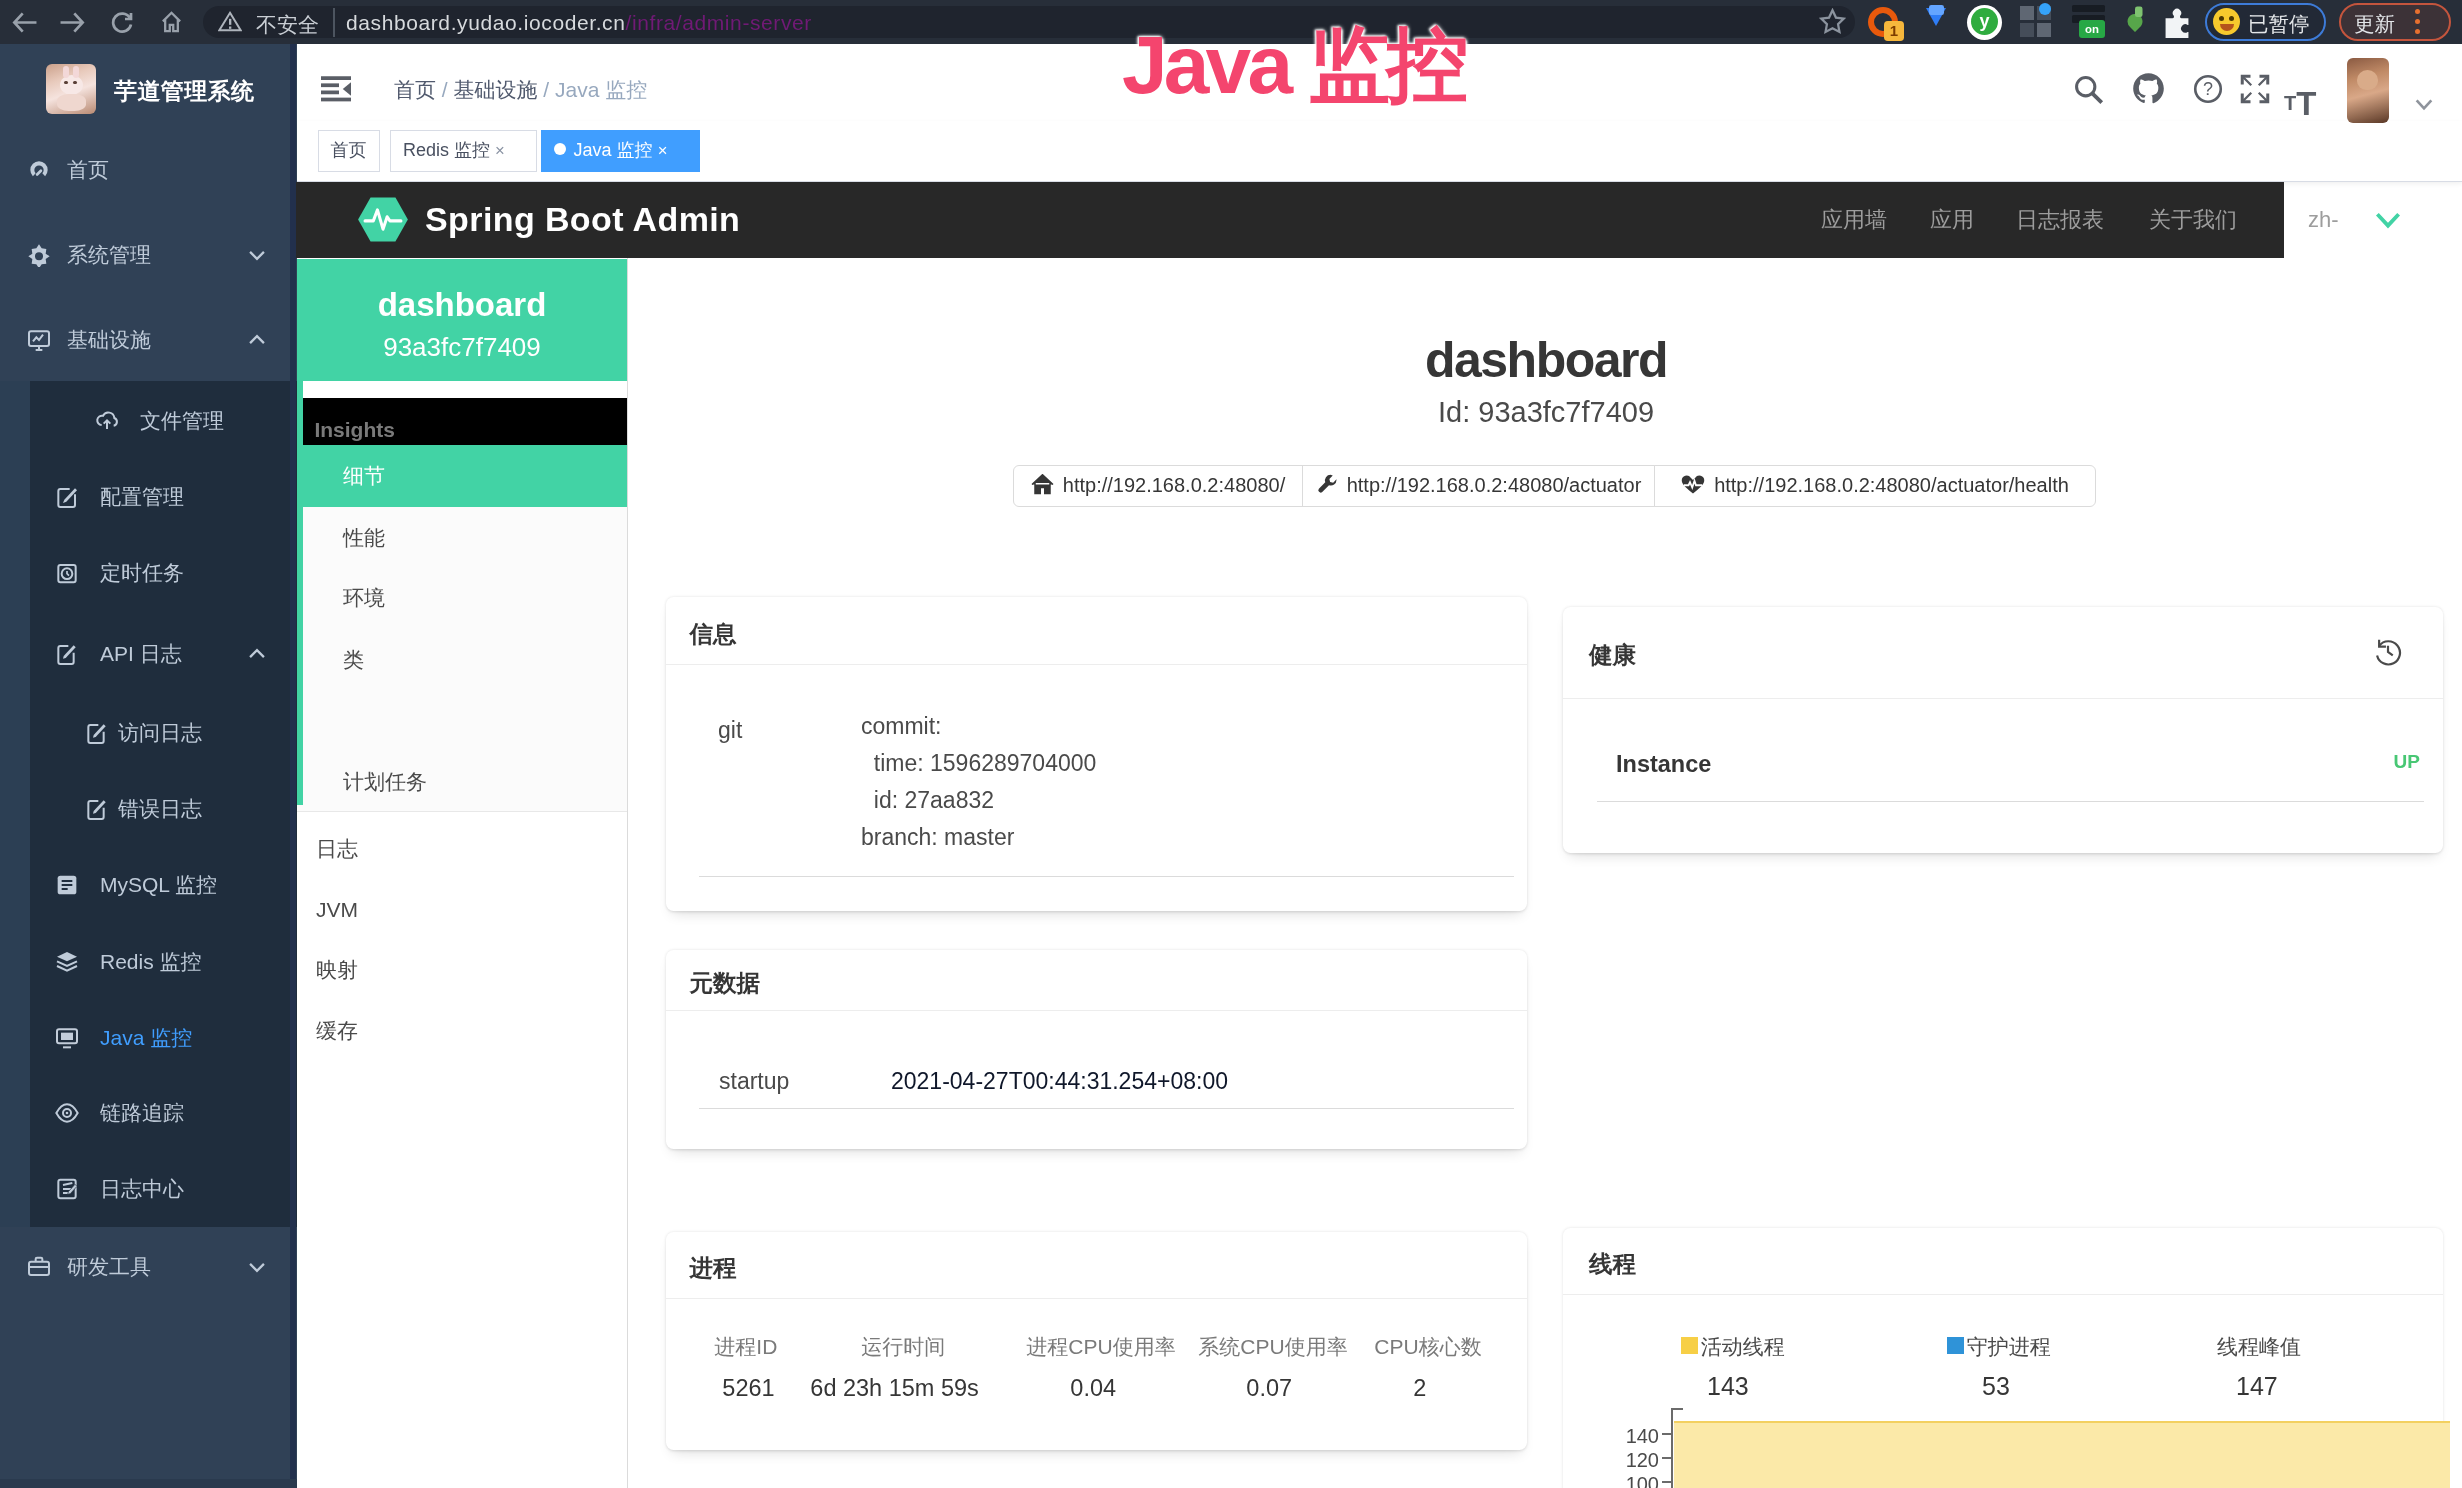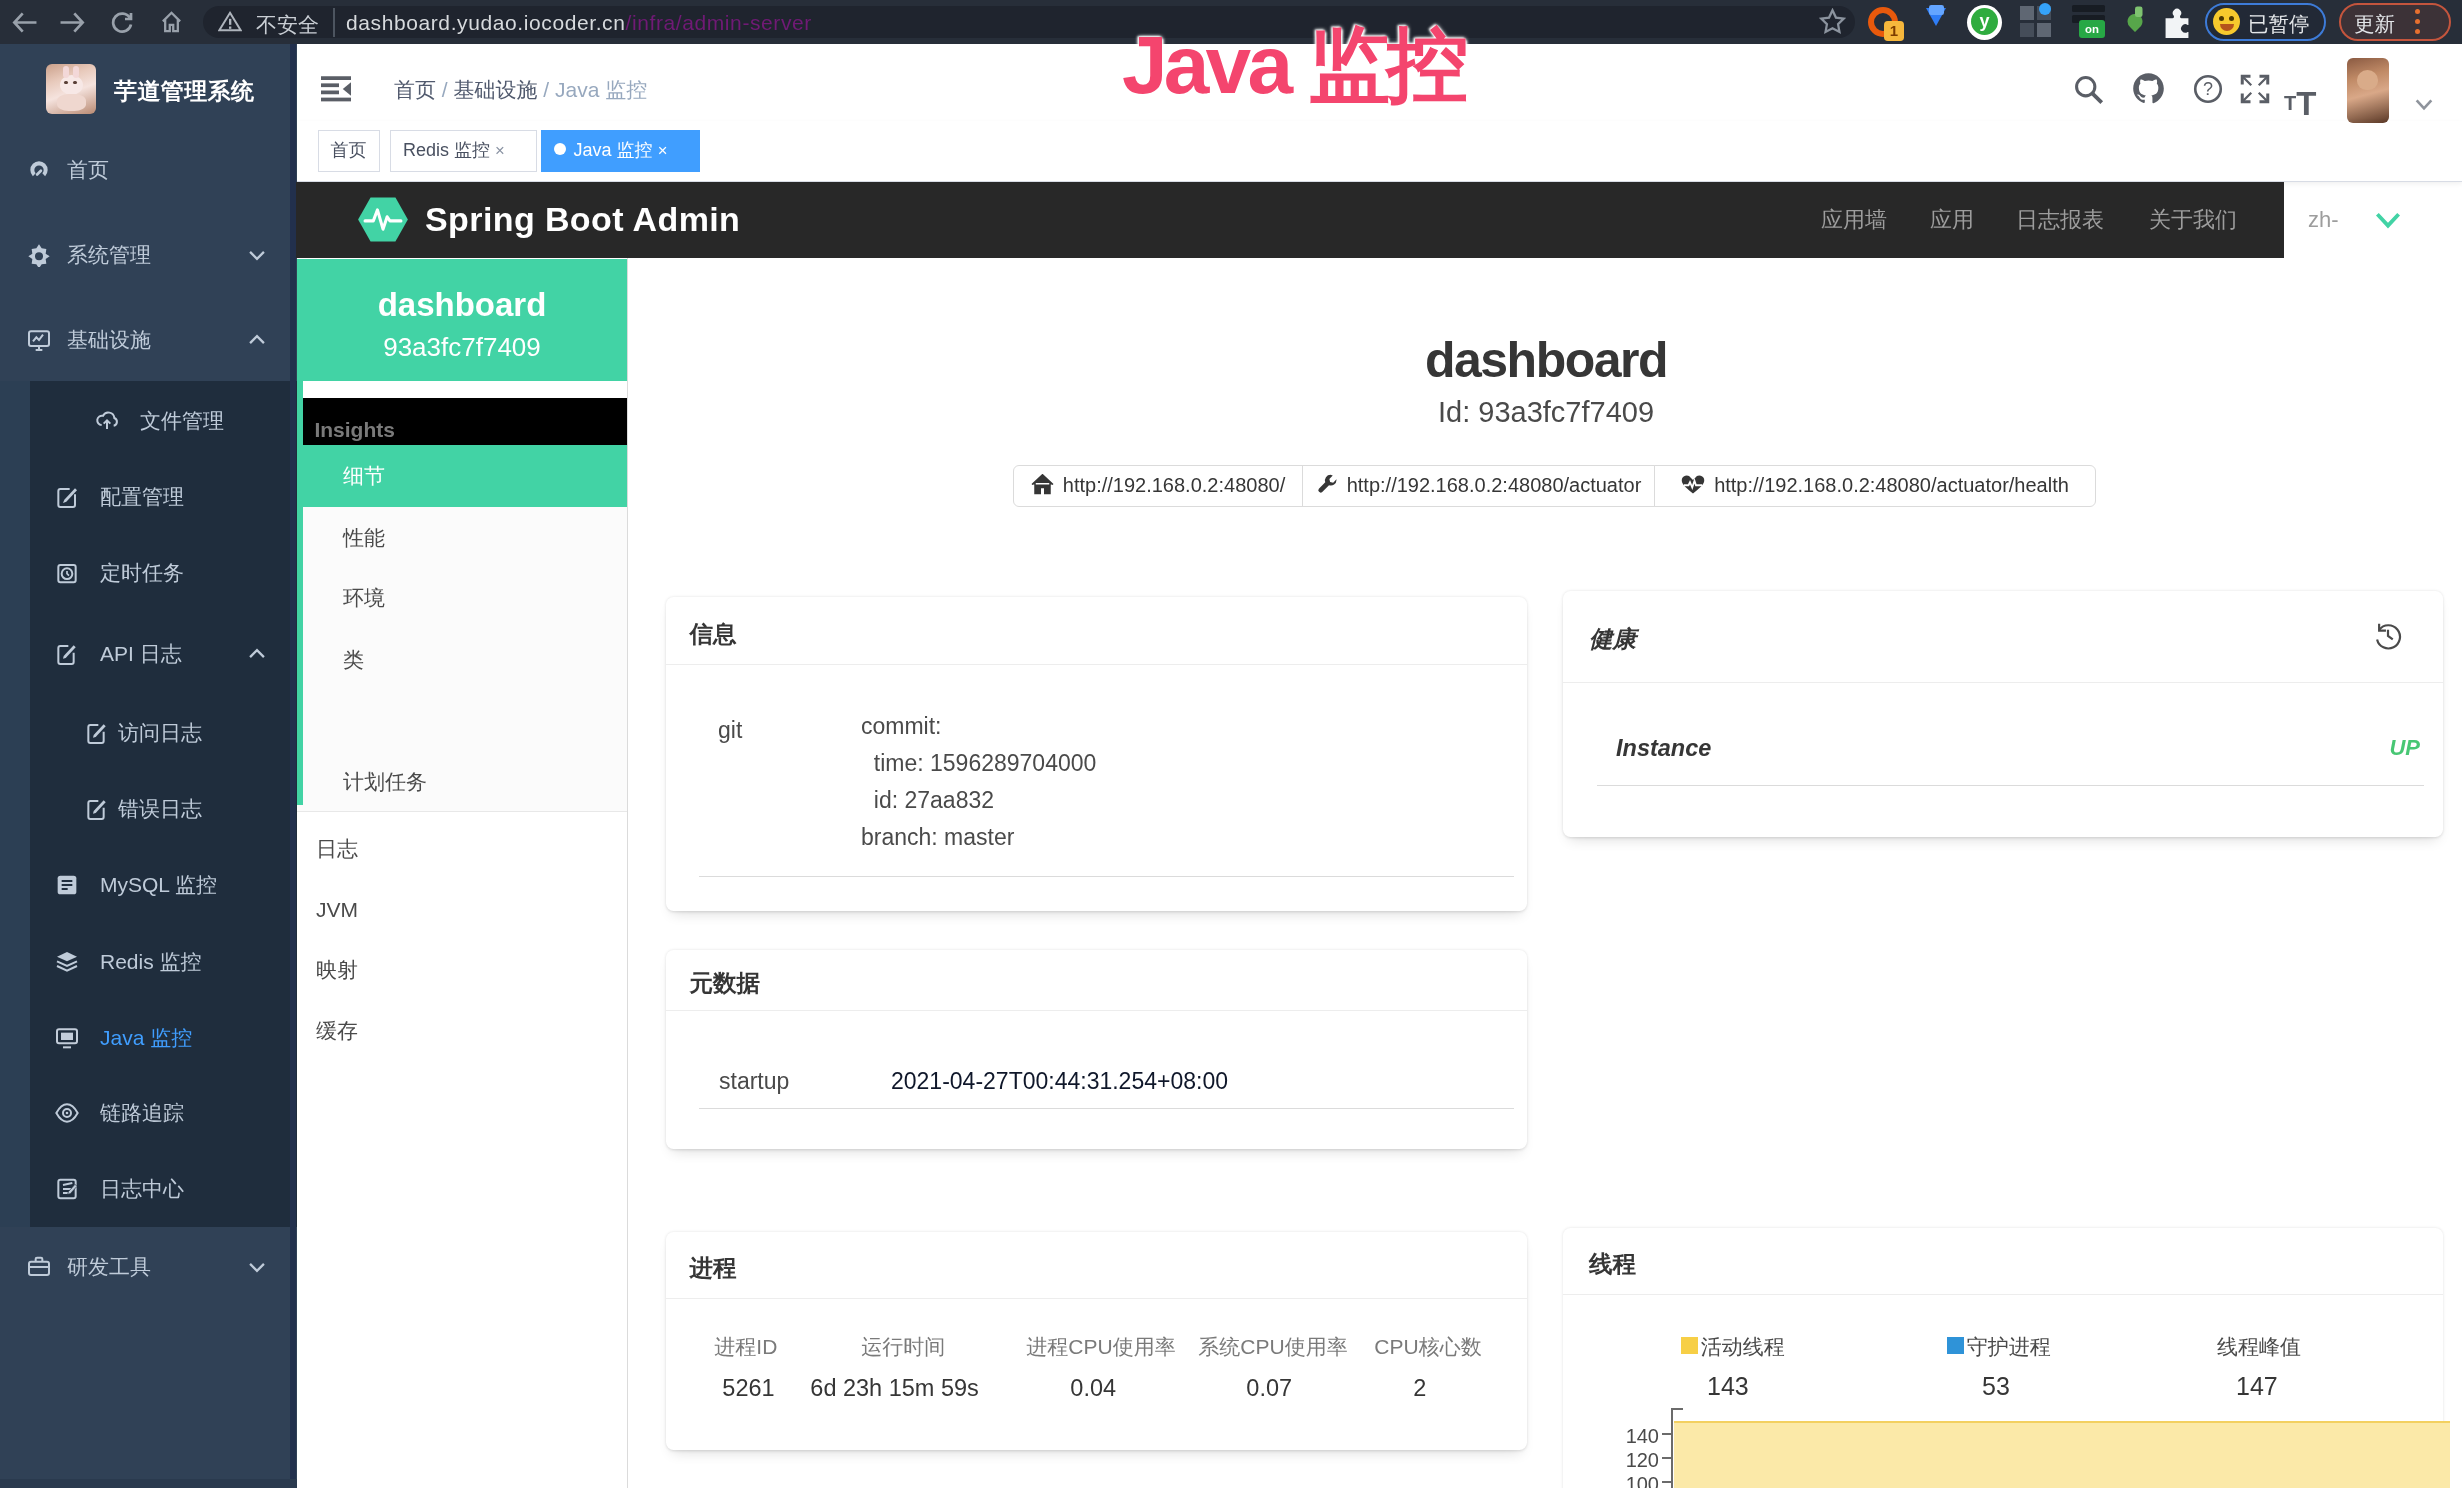--- a/index.html
+++ b/index.html
@@ -365,31 +365,31 @@
 
   <div class="card" style="left:37px;top:339px;width:861px;height:314px;">
     <div class="cardhd" style="height:68px;">
         <span style="position:absolute;left:23.5px;top:20.5px;">信息</span>
       </div>
     <div style="position:absolute;left:52px;top:120px;font-size:23px;color:#4a4a4a;">git</div>
     <div style="position:absolute;left:195px;top:111px;font-size:23px;color:#4a4a4a;line-height:37px;">commit:<br>&nbsp;&nbsp;time: 1596289704000<br>&nbsp;&nbsp;id: 27aa832<br>branch: master</div>
     <div style="position:absolute;left:33px;top:279px;width:815px;border-top:1.5px solid #dbdbdb;"></div>
   </div>
 
-  <div class="card" style="left:934px;top:333px;width:880px;height:246px;font-style:italic;">
+  <div class="card" style="left:934px;top:349px;width:880px;height:246px;">
     <div class="cardhd" style="height:92px;">
         <span style="position:absolute;left:26px;top:32px;">健康</span>
       </div>
     <svg style="position:absolute;left:810px;top:30px" width="30" height="30" viewBox="0 0 44 44">
         <path d="M9 13 A17 17 0 1 1 6 27" stroke="#4a4a4a" stroke-width="3.2" fill="none"></path>
         <path d="M9 4 v10 h10" stroke="#4a4a4a" stroke-width="3.2" fill="none"></path>
         <path d="M22 13 v9 l7 5" stroke="#4a4a4a" stroke-width="3.2" fill="none"></path>
       </svg>
     <div style="position:absolute;left:53px;top:144px;font-size:23.5px;font-weight:bold;color:#363636;">Instance</div>
-    <div style="position:absolute;right:23px;top:144px;font-size:22px;font-weight:bold;color:#48c774;">UP</div>
+    <div style="position:absolute;right:23px;top:144px;font-size:19px;font-weight:bold;color:#48c774;">UP</div>
     <div style="position:absolute;left:34px;top:194px;width:827px;border-top:1.5px solid #dbdbdb;"></div>
   </div>
 
   <div class="card" style="left:37px;top:692px;width:861px;height:199px;">
     <div class="cardhd" style="height:61px;">
         <span style="position:absolute;left:23.5px;top:16.7px;">元数据</span>
       </div>
     <div style="position:absolute;left:53px;top:118px;font-size:23px;color:#4a4a4a;">startup</div>
     <div style="position:absolute;left:225px;top:118px;font-size:23px;color:#0f172a;">2021-04-27T00:44:31.254+08:00</div>
     <div style="position:absolute;left:33px;top:158px;width:815px;border-top:1.5px solid #dbdbdb;"></div>

